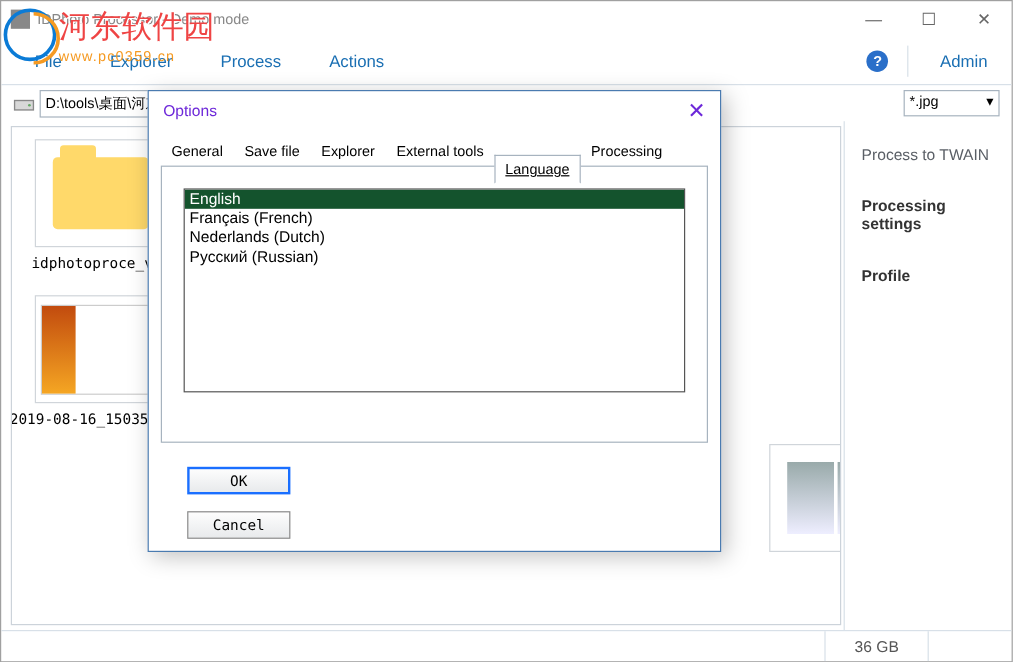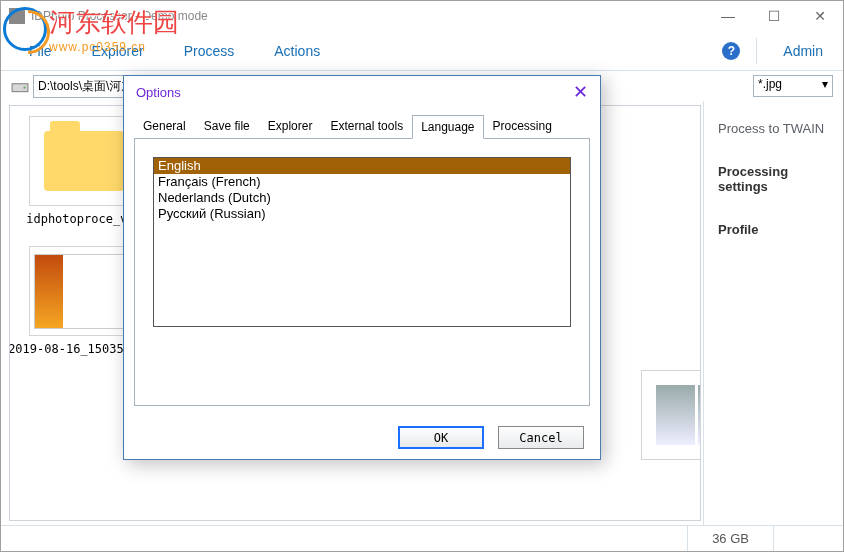--- a/index.html
+++ b/index.html
@@ -60,26 +60,26 @@
 .status { height: 26px; border-top: 1px solid #d8e0e8; display: flex; }
 .status .cell { border-left: 1px solid #d8e0e8; padding: 0 24px; display: flex; align-items: center; font-size: 13px; color: #555; }
 .status .spacer { flex: 1; }
 
 
 .overlay { position: absolute; left: 122px; top: 74px; width: 478px; height: 385px; background: #fff; border: 1px solid #4a7bb0; box-shadow: 4px 4px 18px rgba(0,0,0,0.25); z-index: 20; display: flex; flex-direction: column; }
 .dlg-title { height: 32px; display: flex; align-items: center; padding: 0 12px; font-size: 13px; color: #6d28d9; }
 .dlg-close { margin-left: auto; font-size: 18px; cursor: pointer; font-weight: 300; }
 .tabstrip { display: flex; padding: 6px 10px 0 10px; font-family: "SimSun", monospace; font-size: 12px; }
 .tab { padding: 4px 8px; border: 1px solid transparent; cursor: pointer; }
-.tab.active { border: 1px solid #a7b3bf; border-bottom-color: #fff; background: #fff; position: relative; top: 1px; }
+.tab.active { border: 1px solid #a7b3bf; border-bottom-color: #fff; background: #fff; position: relative; top: 15px; text-decoration: underline; }
 .tab-body { border: 1px solid #a7b3bf; margin: 0 10px 10px 10px; flex: 1; padding: 18px; }
 .listbox { width: 100%; height: 170px; border: 1px solid #555; background: #fff; font-family: "SimSun", monospace; font-size: 13px; overflow: auto; }
 .listbox .row { padding: 0 4px; line-height: 16px; cursor: pointer; }
-.listbox .row.sel { background: #a16207; color: #fff; }
-.dlg-btns { display: flex; justify-content: flex-end; gap: 14px; padding: 10px 16px; }
+.listbox .row.sel { background: #14532d; color: #fff; }
+.dlg-btns { display: flex; justify-content: flex-end; gap: 14px; padding: 10px 32px; flex-direction: column; }
 .dlg-btns button { width: 86px; height: 23px; font-family: "SimSun", monospace; font-size: 12px; border: 1px solid #888; background: linear-gradient(#fdfdfd,#e8eaec); cursor: pointer; }
 .dlg-btns button.primary { border: 2px solid #1a6fff; }
 </style>
 </head>
 <body>
 
 <div class="titlebar">
   <span class="titlebar-icon"></span>
   <span>IDPhoto Processor - Demo mode</span>
 </div>

